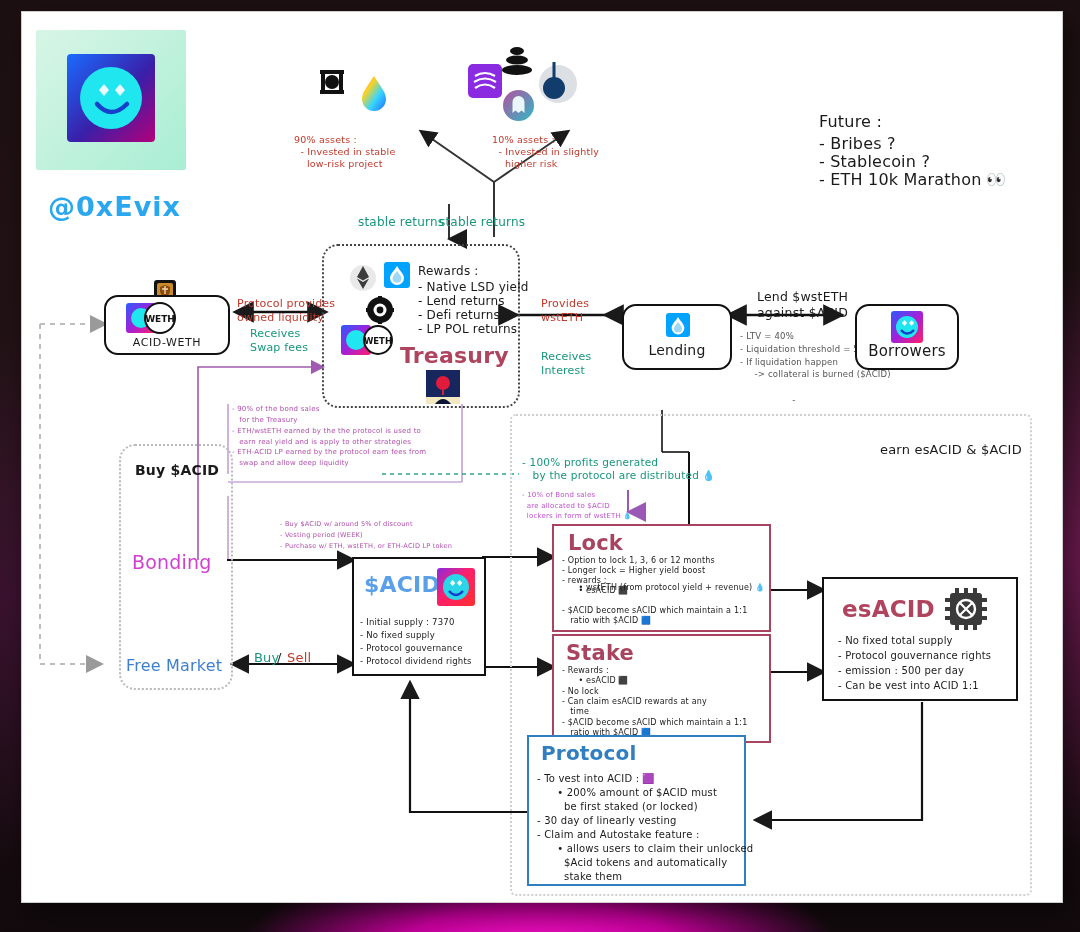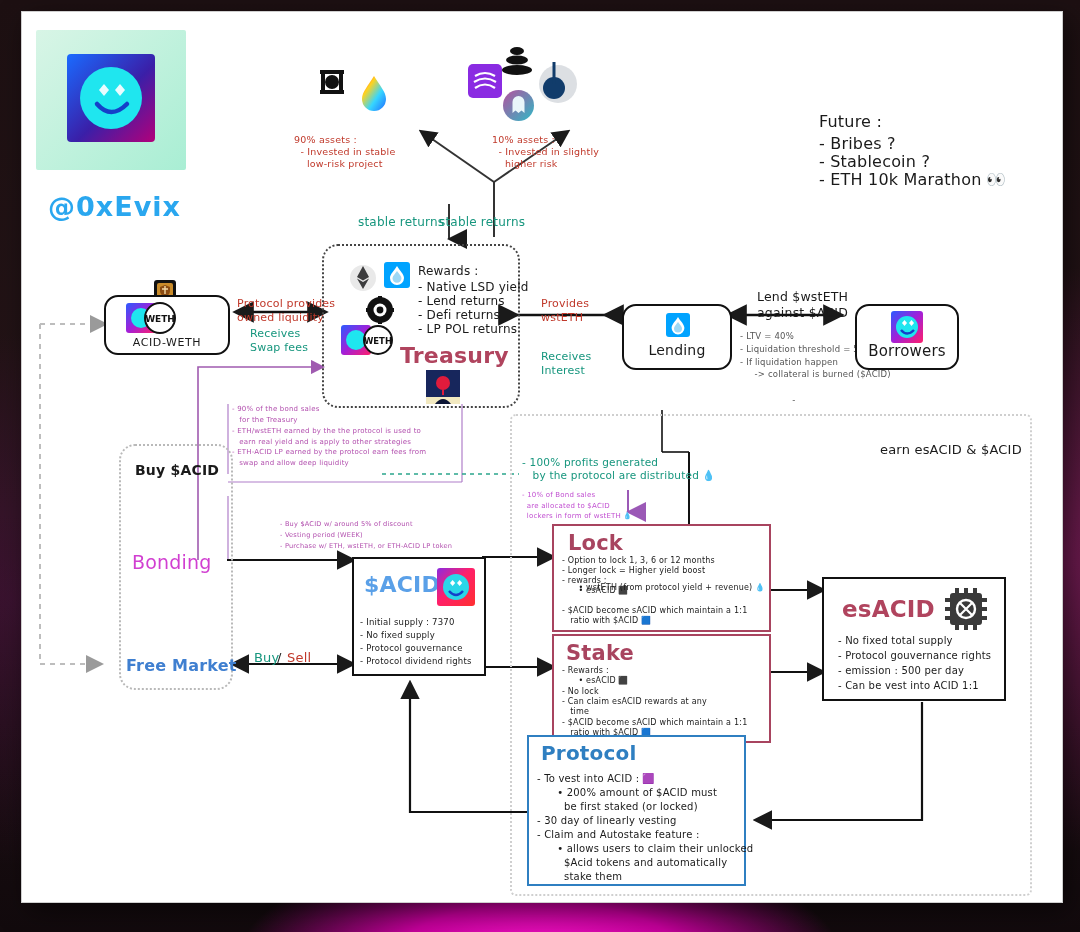--- a/index.html
+++ b/index.html
@@ -16,21 +16,21 @@
      linear-gradient(180deg,#1d1012 0%,#241417 55%,#120a0d 100%);}
   #canvas{position:absolute;left:22px;top:12px;width:1040px;height:890px;background:#ffffff;
      box-shadow:0 0 0 1px #cfcfcf, 6px 8px 26px rgba(0,0,0,.55);}
   .abs{position:absolute;}
   
   .hand{font-family:"DejaVu Sans",sans-serif;color:#1a1a1a;letter-spacing:.2px;}
   .t{position:absolute;white-space:pre;line-height:1.28;}
   .red{color:#c0392b;}
   .green{color:#17967e;}
   .pink{color:#b24fae;}
-  .blue{color:#3f7fd0;font-weight:bold;}
+  .blue{color:#3f7fd0;}
   .magenta{color:#d13fd1;}
   .darkred{color:#a03a55;}
   .grey{color:#555;}
   
   .box{position:absolute;border:2px solid #111;border-radius:14px;background:#fff;}
   .boxsq{position:absolute;border:2px solid #111;background:#fff;}
   .dashbox{position:absolute;border:2px dotted #b9b9b9;border-radius:16px;background:transparent;}
   .dashbox2{position:absolute;border:2px dotted #cfcfcf;border-radius:6px;background:transparent;}
   .lockbox{position:absolute;border:2px solid #a8445f;background:#fff;}
   .vestbox{position:absolute;border:2px solid #2f7fc1;background:#fff;}
@@ -376,21 +376,21 @@
     <div class="t hand" style="left:8px;top:36px;font-size:10px;">- To vest into ACID : 🟪</div>
     <div class="t hand" style="left:8px;top:50px;font-size:10px;">      • 200% amount of $ACID must</div>
     <div class="t hand" style="left:8px;top:64px;font-size:10px;">        be first staked (or locked)</div>
     <div class="t hand" style="left:8px;top:78px;font-size:10px;">- 30 day of linearly vesting</div>
     <div class="t hand" style="left:8px;top:92px;font-size:10px;">- Claim and Autostake feature :</div>
     <div class="t hand" style="left:8px;top:106px;font-size:10px;">      • allows users to claim their unlocked</div>
     <div class="t hand" style="left:8px;top:120px;font-size:10px;">        $Acid tokens and automatically</div>
     <div class="t hand" style="left:8px;top:134px;font-size:10px;">        stake them</div>
   </div>
 
-  <div class="boxsq" style="left:800px;top:565px;width:180px;height:120px;">
+  <div class="boxsq" style="left:800px;top:565px;width:180px;height:120px;padding-left:12px;">
     <div class="t hand ttl" style="left:18px;top:16px;font-size:23px;color:#b0445e;">esACID</div>
     <svg viewBox="0 0 44 44" width="44" height="44" style="position:absolute;left:120px;top:8px;">
       <rect x="6" y="6" width="32" height="32" rx="3" fill="#3a3a3a"></rect>
       <g fill="#3a3a3a">
         <rect x="11" y="1" width="4" height="6"></rect>
           <rect x="20" y="1" width="4" height="6"></rect>
           <rect x="29" y="1" width="4" height="6"></rect>
         <rect x="11" y="37" width="4" height="6"></rect>
           <rect x="20" y="37" width="4" height="6"></rect>
           <rect x="29" y="37" width="4" height="6"></rect>

